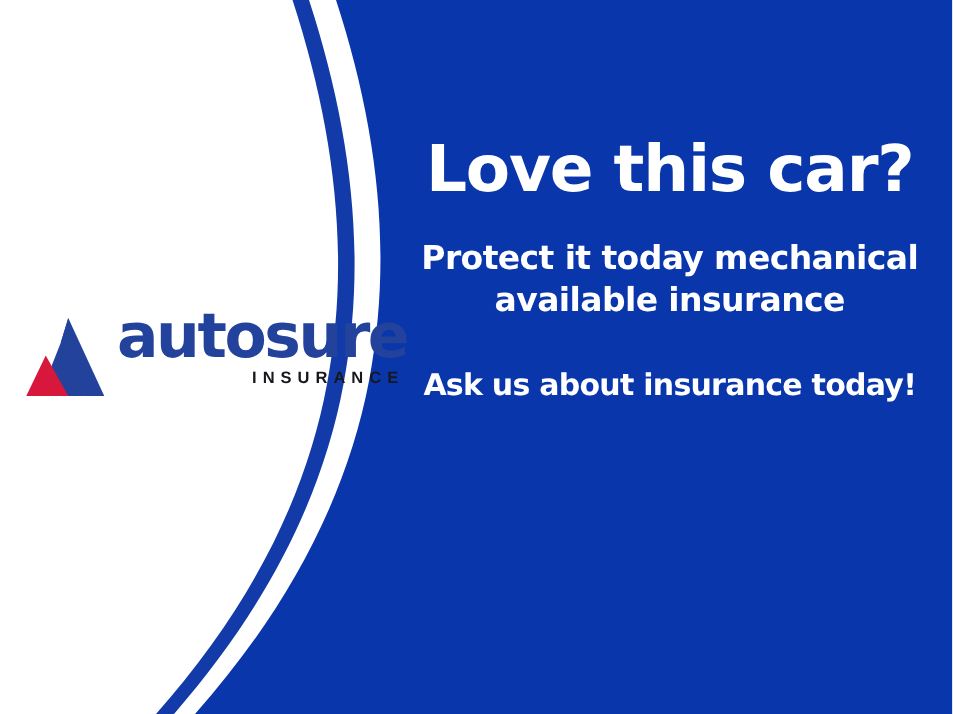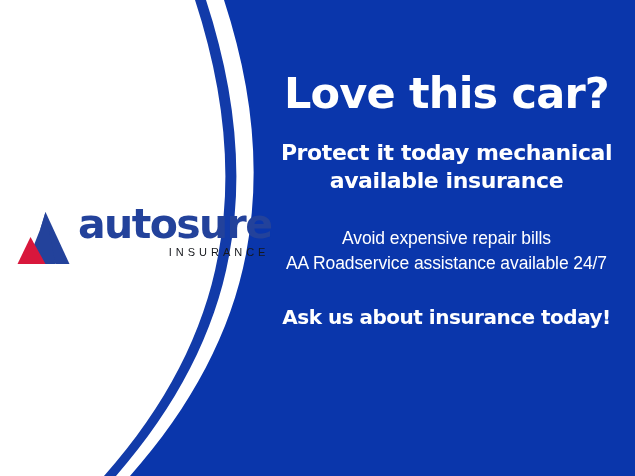--- a/index.html
+++ b/index.html
@@ -71,38 +71,38 @@
     letter-spacing: -1.6px;
     color: #23429b;
     white-space: nowrap;
   }
 
   #subwordmark {
     margin-top: 2px;
     align-self: flex-end;
     margin-right: 2px;
     font-family: "Liberation Sans", sans-serif;
-    font-weight: normal;
+    font-weight: bold;
     font-size: 11px;
     letter-spacing: 4.0px;
     color: #16181d;
     white-space: nowrap;
   }
 
   
   #message-panel {
     position: absolute;
     left: 258px;
     top: 0;
     width: 377px;
     height: 476px;
     color: #ffffff;
     text-align: center;
     box-sizing: border-box;
-    padding-top: 72px;
+    padding-top: 92px;
   }
 
   #headline {
     font-family: "DejaVu Sans", sans-serif;
     font-weight: bold;
     font-size: 43px;
     line-height: 1.0;
     letter-spacing: -0.8px;
     margin: 0;
   }
@@ -178,22 +178,18 @@
   <div id="message-panel">
 
     <div id="headline">Love this car?</div>
 
     <div id="subhead">
       <span class="subhead-line">Protect it today mechanical</span>
       <br>
       <span class="subhead-line">available insurance</span>
     </div>
 
-    <div id="benefits">
-      <span class="benefit-line">Avoid expensive repair bills</span>
-      <span class="benefit-line">AA Roadservice assistance available 24/7</span>
-    </div>
 
     <div id="cta">Ask us about insurance today!</div>
 
   </div>
 
 </div>
 
 </body></html>

